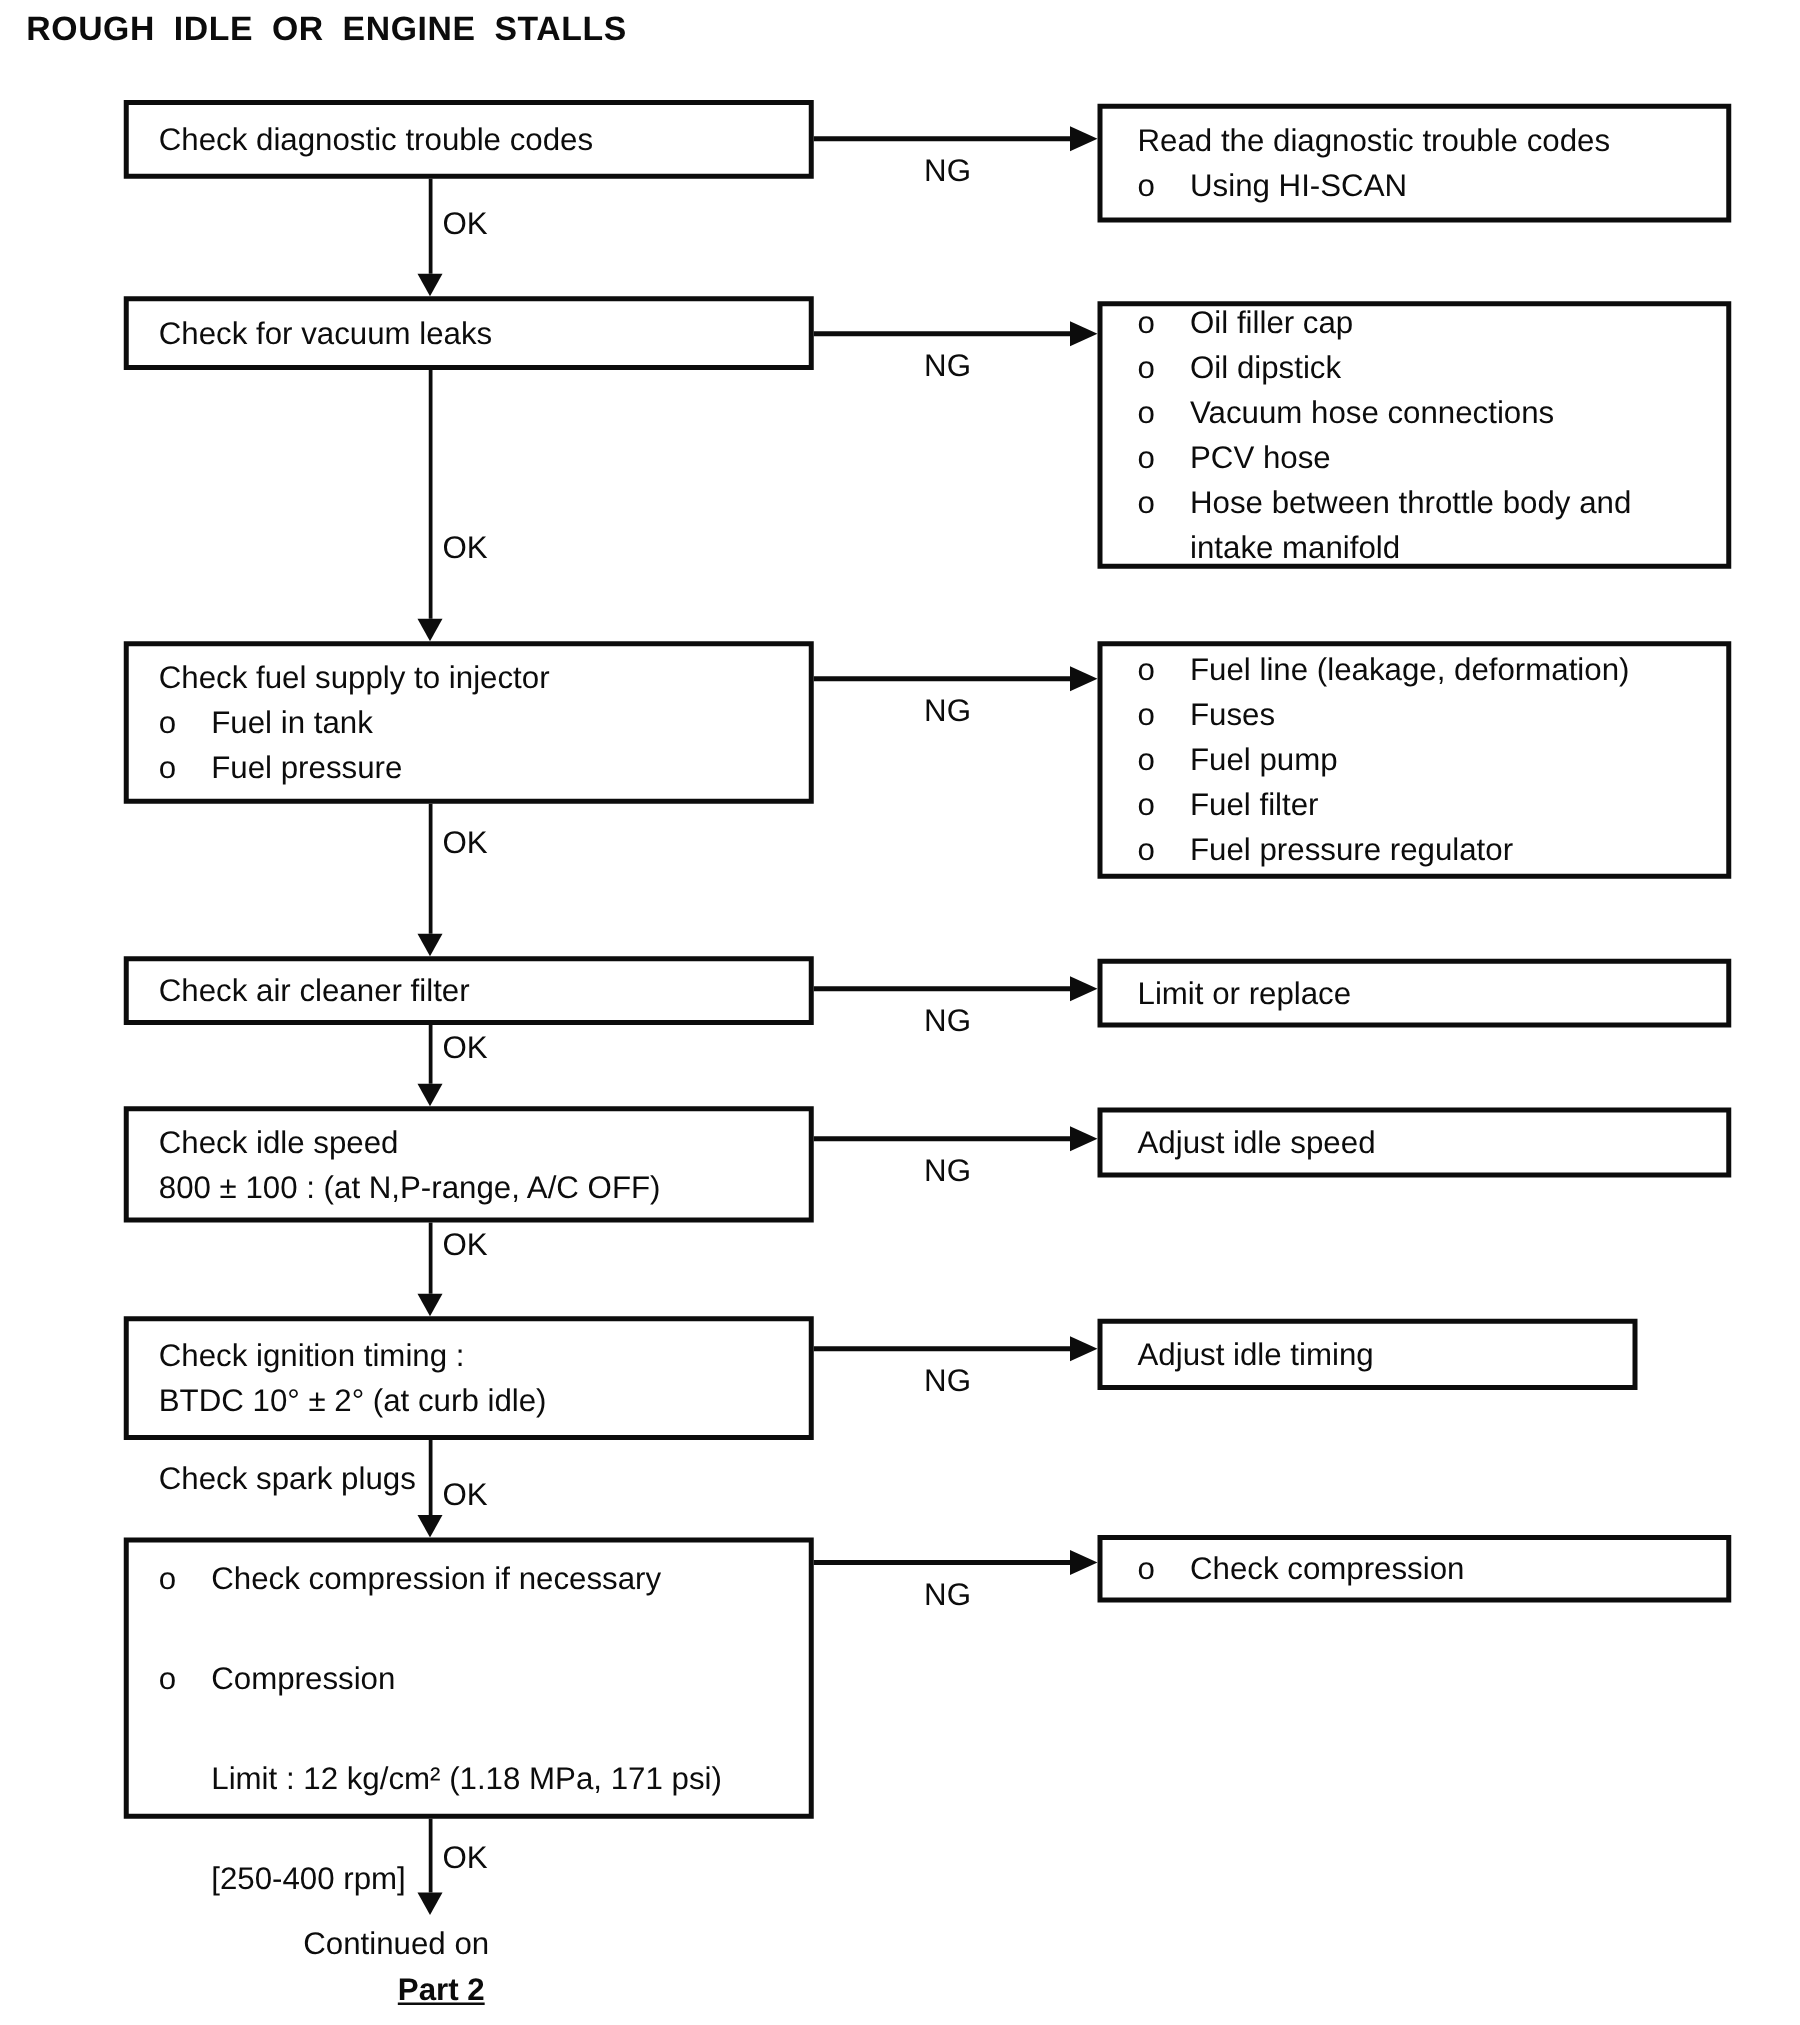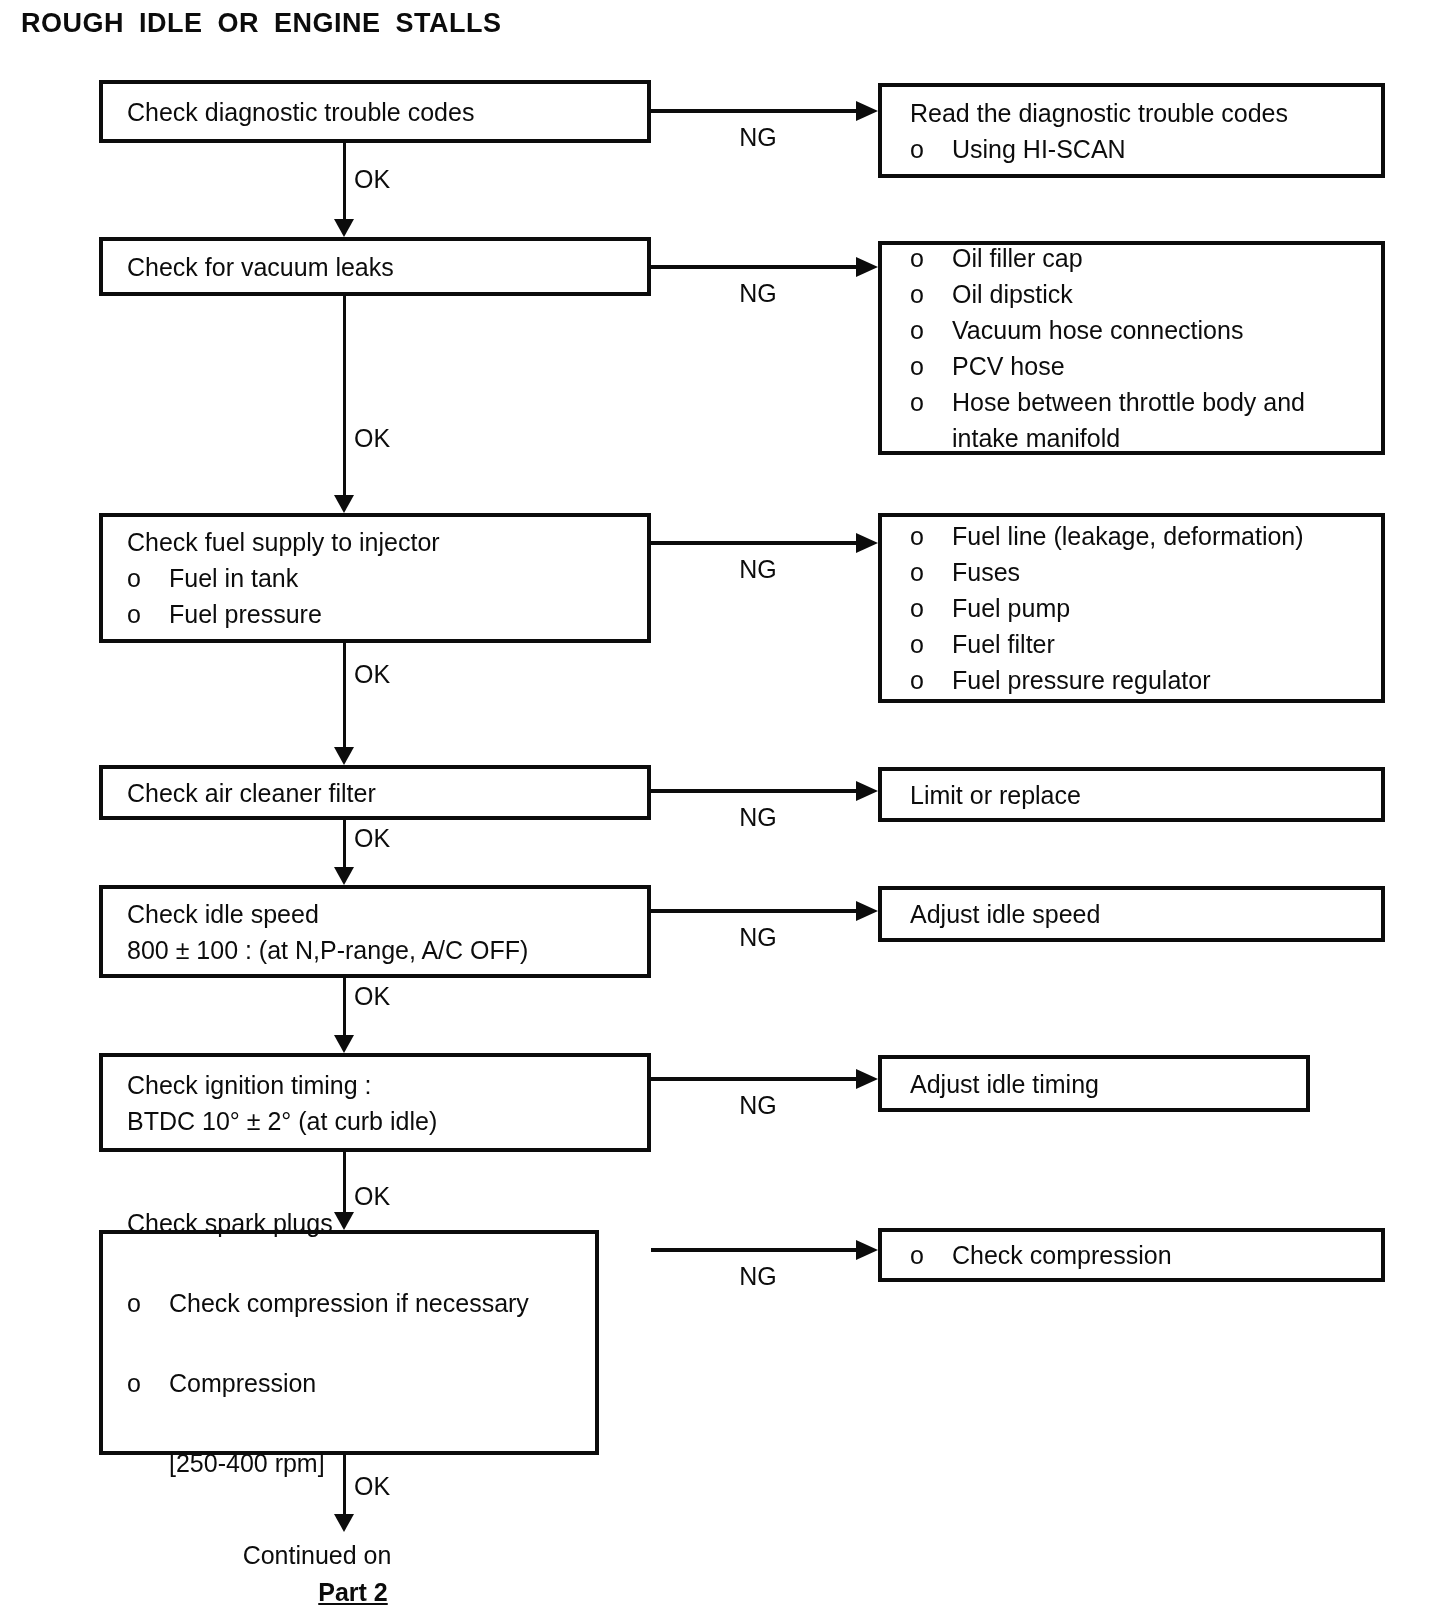--- a/index.html
+++ b/index.html
@@ -176,31 +176,34 @@
         <div class="bline">
           <span>Adjust idle timing</span>
         </div>
       </div>
       <div class="hline" style="left: 651px; top: 1077px; width: 205px;"></div>
       <div class="ah-right" style="left: 856px; top: 1069px;"></div>
       <div class="nglab" style="top: 1091px;">NG</div>
       <div class="vline" style="left: 343px; top: 1152px; height: 60px;"></div>
       <div class="ah-down" style="left: 334px; top: 1212px;"></div>
       <div class="oklab" style="top: 1182px;">OK</div>
-      <div class="box" style="left: 99px; top: 1230px; width: 500px; height: 225px; gap: 44px;">
+      <div class="box" style="left: 99px; top: 1230px; width: 552px; height: 225px; gap: 44px;">
         <div class="bline">
           <span>Check spark plugs</span>
         </div>
         <div class="bline">
           <span class="bm">o</span>
           <span>Check compression if necessary</span>
         </div>
         <div class="bline">
           <span class="bm">o</span>
           <span>Compression</span>
+        </div>
+        <div class="bline indent">
+          <span>Limit : 12 kg/cm² (1.18 MPa, 171 psi)</span>
         </div>
         <div class="bline indent">
           <span>[250-400 rpm]</span>
         </div>
       </div>
       <div class="box action" style="left: 878px; top: 1228px; width: 507px; height: 54px;">
         <div class="bline">
           <span class="bm">o</span>
           <span>Check compression</span>
         </div>

